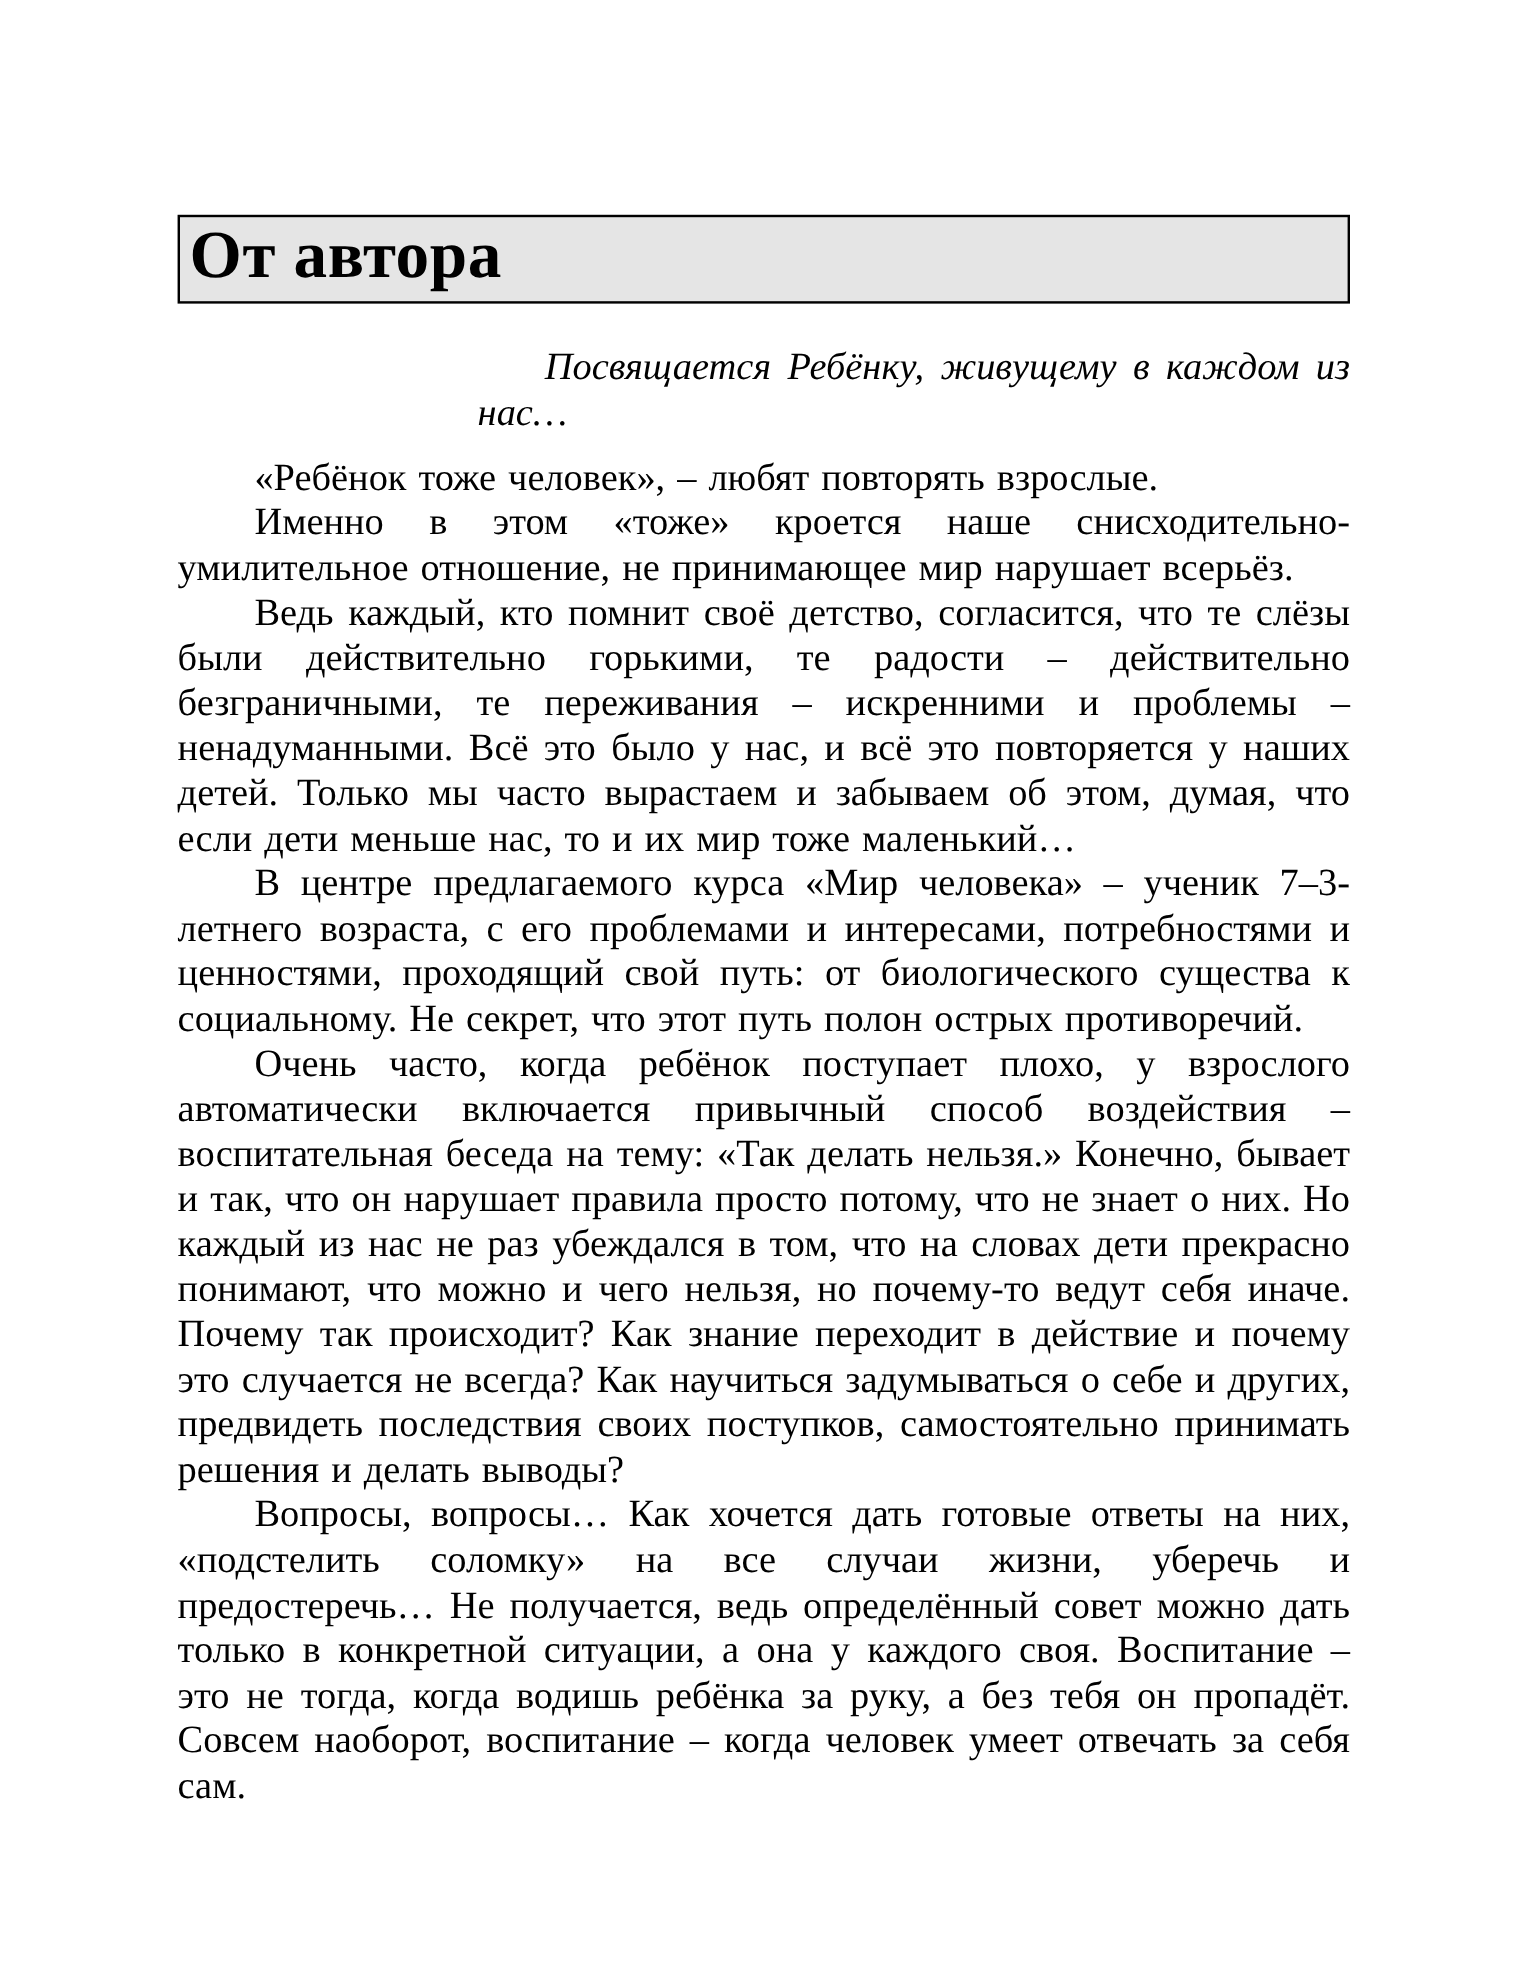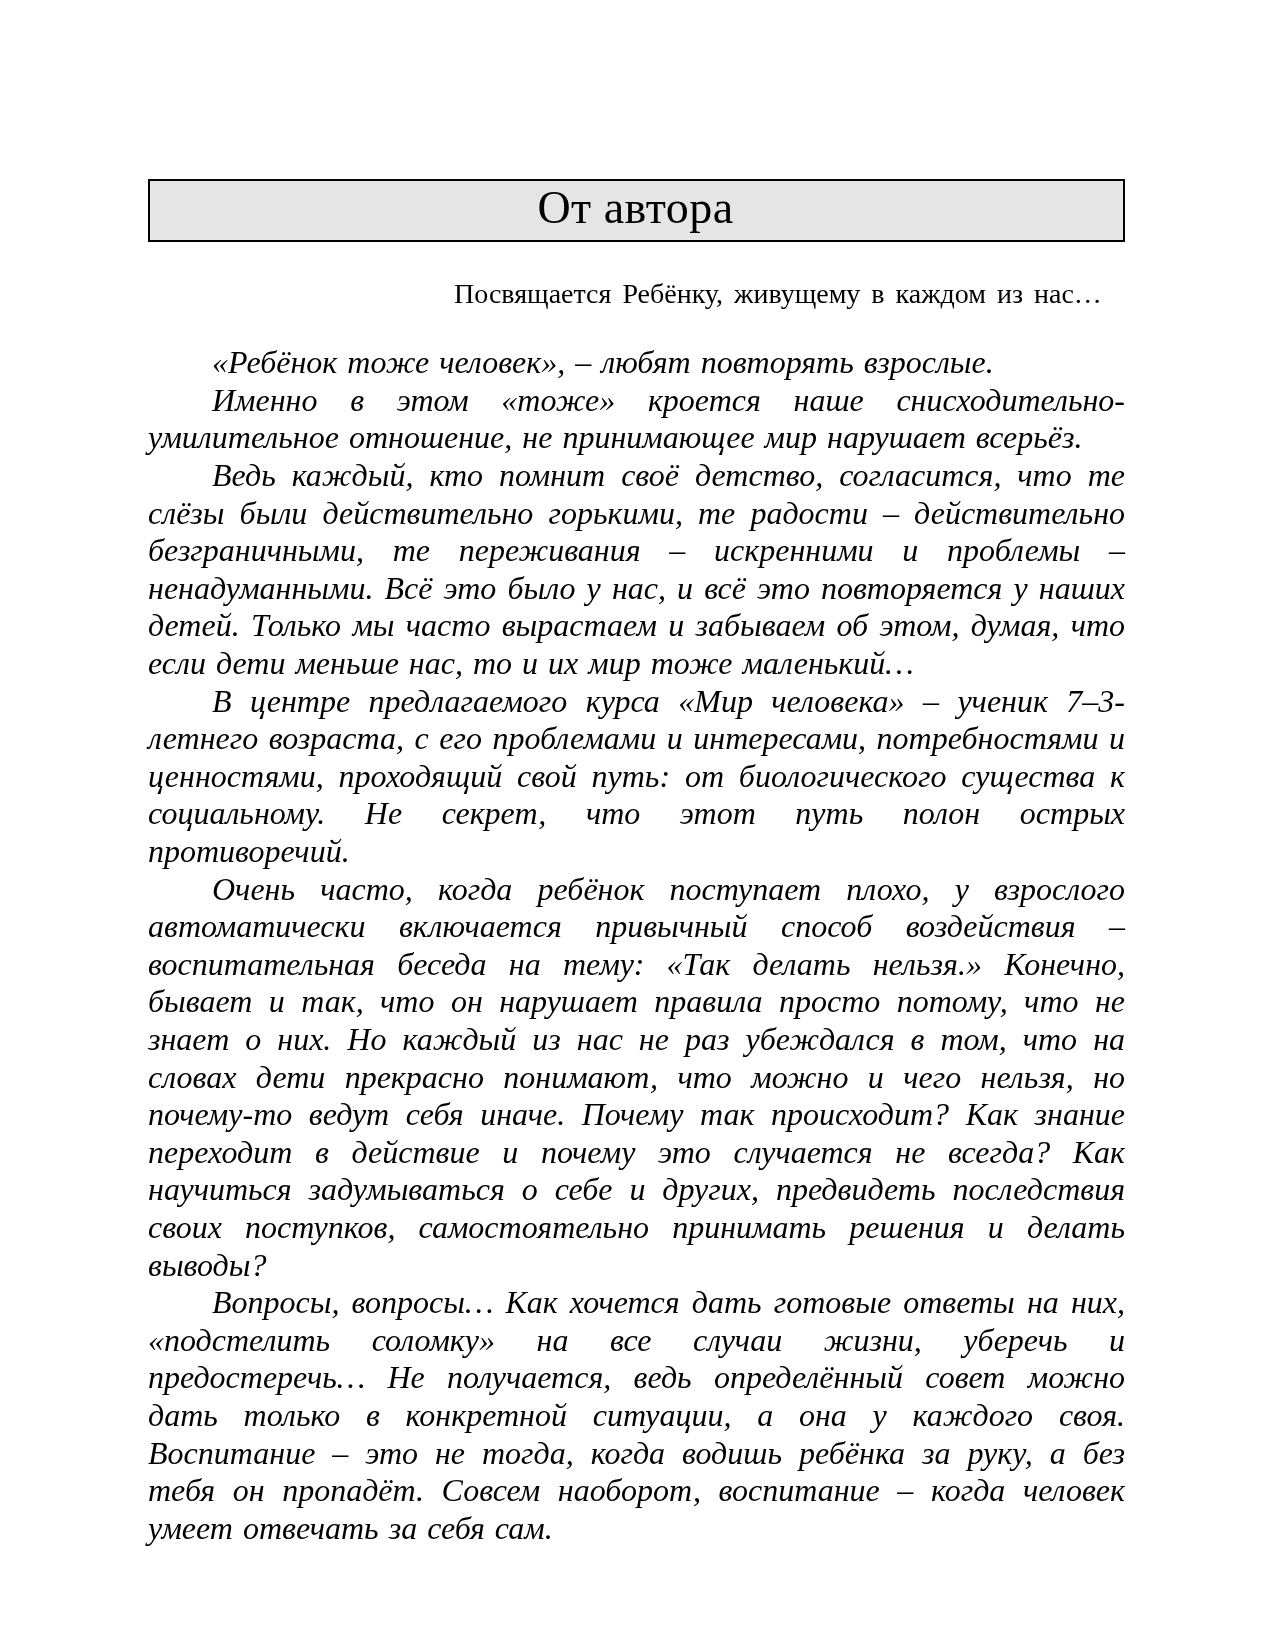--- a/index.html
+++ b/index.html
@@ -28,38 +28,37 @@
     left: 148px;
     top: 179px;
     width: 977px;
   }
   .heading-box {
     border: 2px solid var(--heading-border);
     background: var(--heading-background);
     padding: 3px 10px 8px 8px;
   }
   .heading-text {
-    font-size: 46px;
-    font-weight: normal;
+    font-size: 56px;
+    font-weight: bold;
     line-height: 1.05;
     letter-spacing: 0.5px;
     white-space: nowrap;
-    text-align: center;
   }
   .dedication {
     margin: 33px 0 0 250px;
     text-indent: 56px;
-    font-size: 28px;
+    font-style: italic;
+    font-size: 32px;
     line-height: 38px;
     text-align: justify;
     word-spacing: 4px;
   }
   .article-body {
-    margin-top: 31px;
-    font-style: italic;
+    margin-top: 17px;
   }
   .para {
     margin: 0;
     font-size: 32px;
     line-height: 37.6px;
     text-align: justify;
     text-indent: 64px;
     word-spacing: 2px;
     hyphens: none;
   }

